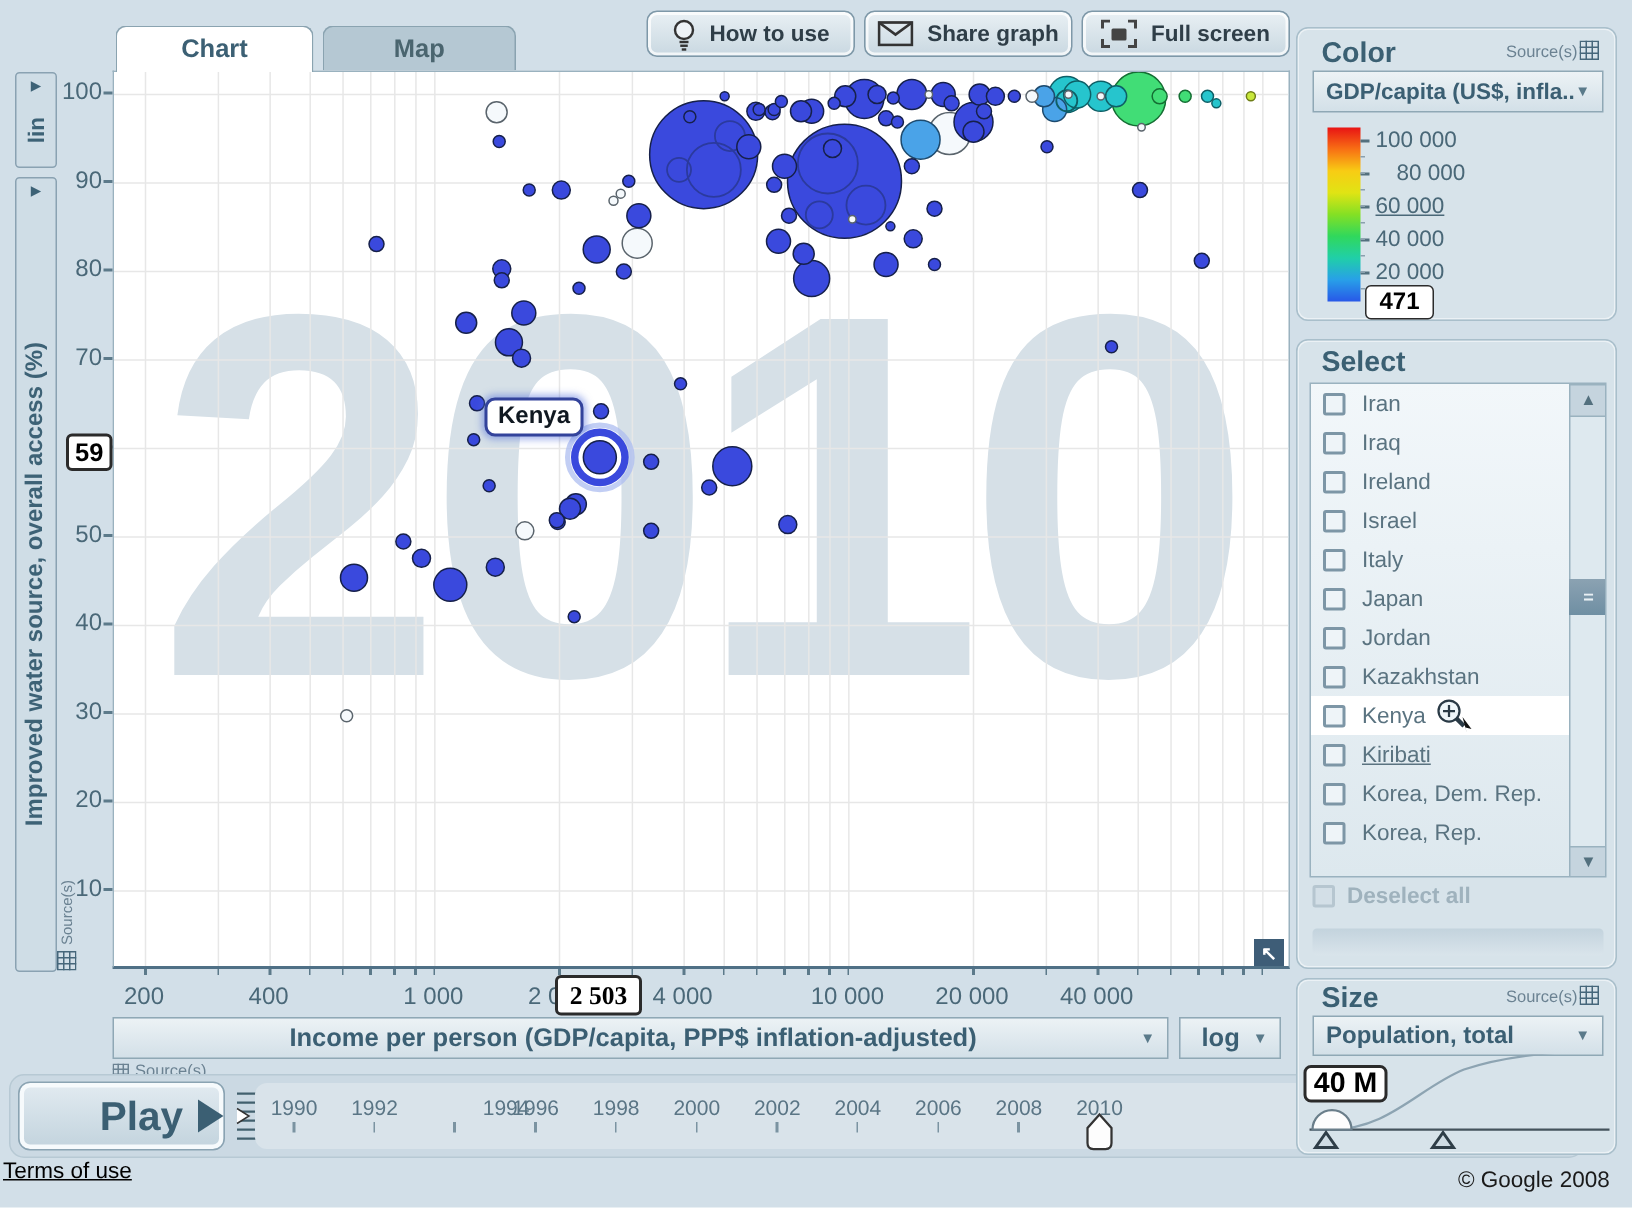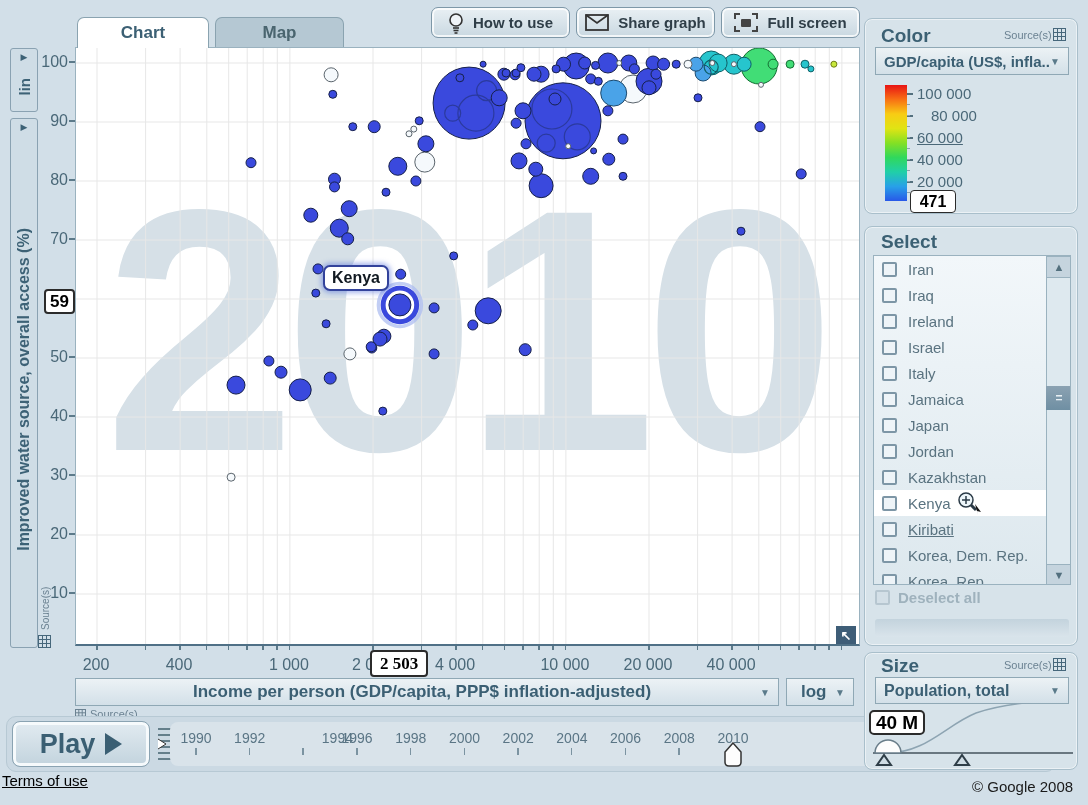--- a/index.html
+++ b/index.html
@@ -27,21 +27,21 @@
   .dropdown { background:linear-gradient(#ecf2f5,#d3e0e8); border:1px solid #8fa8b5; display:flex; align-items:center; font-weight:bold; font-size:15px; color:#3b5f73; padding-left:8px; }
   .dropdown .txt { white-space:nowrap; overflow:hidden; }
   .dd-arrow { margin-left:auto; margin-right:8px; color:#5a7a8a; font-size:10px; flex:none; }
   .cb { width:15px; height:15px; border:2px solid #7d96a6; border-radius:2px; background:#eef4f8; flex:none; }
   .legend-lbl { font-size:15px; color:#4a6878; }
   #sel-list { background:linear-gradient(#f2f7fa,#dde8ee); border:1px solid #9ab2bf; overflow:hidden; }
   .sel-row { height:26px; display:flex; align-items:center; padding-left:8px; font-size:15px; color:#5a7380; }
   .sel-row .lbl { margin-left:11px; }
   .sbar-btn { background:#c5d4de; border:1px solid #9ab2bf; display:flex; align-items:center; justify-content:center; color:#53707e; font-size:11px; }
   #bottombar { left:6px; top:716px; width:1050px; height:56px; background:#cbd9e3; border:1px solid #b7c9d4; border-radius:10px; }
-  #play-btn { left:12px; top:721px; width:138px; height:46px; background:linear-gradient(#e2ebf1,#c2d3dd); border:1px solid #8aa3b2; box-shadow:0 0 0 3px #f6fafc inset; border-radius:8px; display:flex; align-items:center; justify-content:center; gap:10px; }
+  #play-btn { left:12px; top:721px; width:138px; height:46px; background:linear-gradient(#e2ebf1,#c2d3dd); border:1px solid #8aa3b2; box-shadow:0 0 0 3px #f6fafc inset; border-radius:8px; display:flex; align-items:center; justify-content:flex-end; gap:10px; }
   #play-btn .txt { font-weight:bold; font-size:27px; color:#3b5f73; }
   #play-btn .tri { width:0; height:0; border-left:17px solid #3b5f73; border-top:11px solid transparent; border-bottom:11px solid transparent; }
   #timeline { left:170px; top:722px; width:768px; height:44px; background:#d9e3ea; border-radius:8px; }
   .year { font-size:14px; color:#5a7585; text-align:center; }
   .year-tick { width:1.5px; height:7px; background:#7b93a1; }
   #trails-panel { left:920px; top:722px; width:140px; height:44px; background:#d5e0e8; border-radius:8px; display:flex; align-items:center; }
   #trails-cb { width:17px; height:17px; background:#ccd8e0; border:1px solid #9ab0ba; border-radius:2px; margin-left:22px; color:#7e94a0; font-size:14px; font-weight:bold; display:flex; align-items:center; justify-content:center; }
   #trails-lbl { font-weight:bold; font-size:15px; color:#93a9b4; margin-left:8px; }
   a.terms { color:#000; font-size:15px; }
 </style>
@@ -463,25 +463,20 @@
     <span class="lbl">Israel</span>
 
   </div>
       <div class="sel-row" style=" width:172px;">
     <div class="cb"></div>
     <span class="lbl">Italy</span>
 
   </div>
       <div class="sel-row" style=" width:172px;">
     <div class="cb"></div>
-    <span class="lbl">Jamaica</span>
-
-  </div>
-      <div class="sel-row" style=" width:172px;">
-    <div class="cb"></div>
     <span class="lbl">Japan</span>
 
   </div>
       <div class="sel-row" style=" width:172px;">
     <div class="cb"></div>
     <span class="lbl">Jordan</span>
 
   </div>
       <div class="sel-row" style=" width:172px;">
     <div class="cb"></div>

